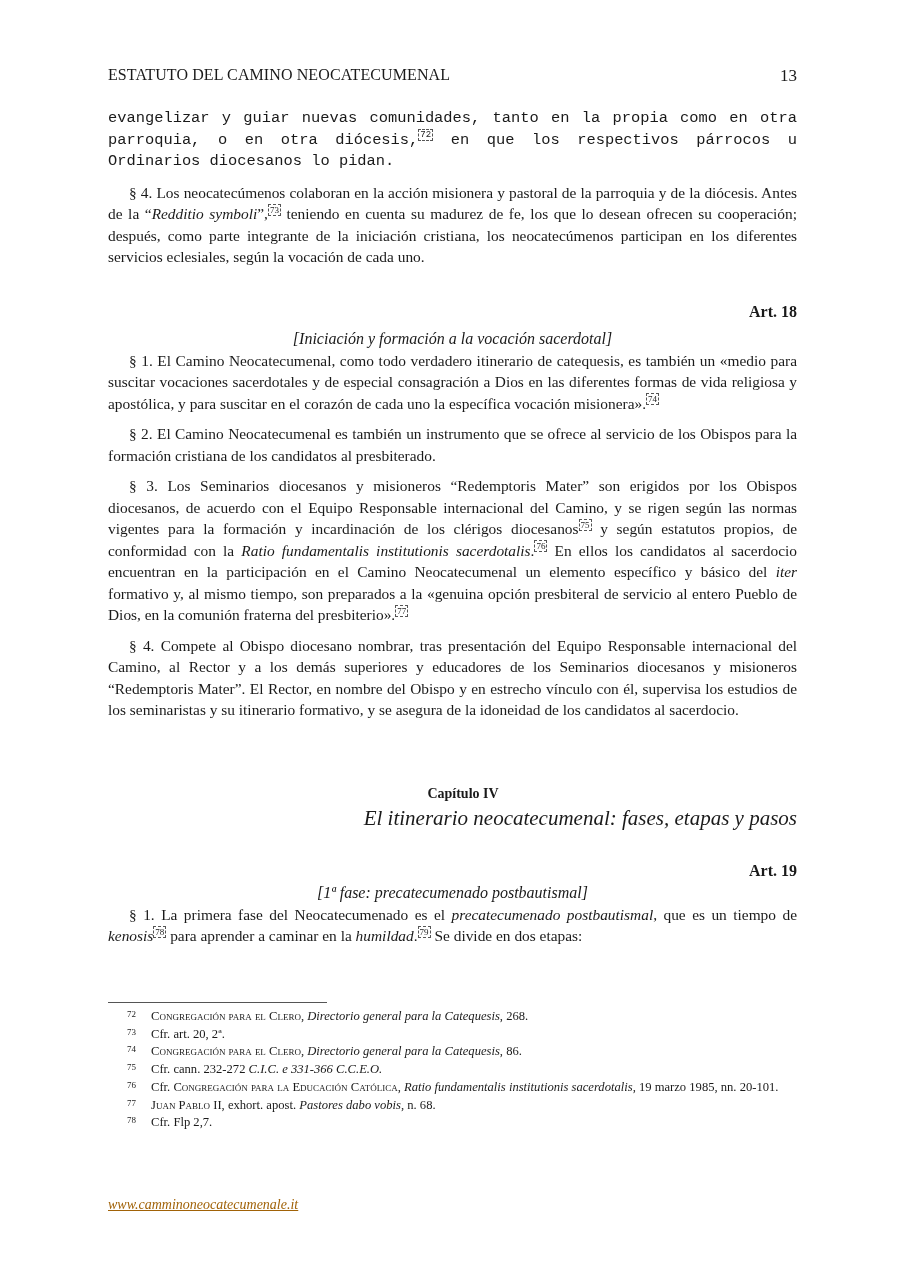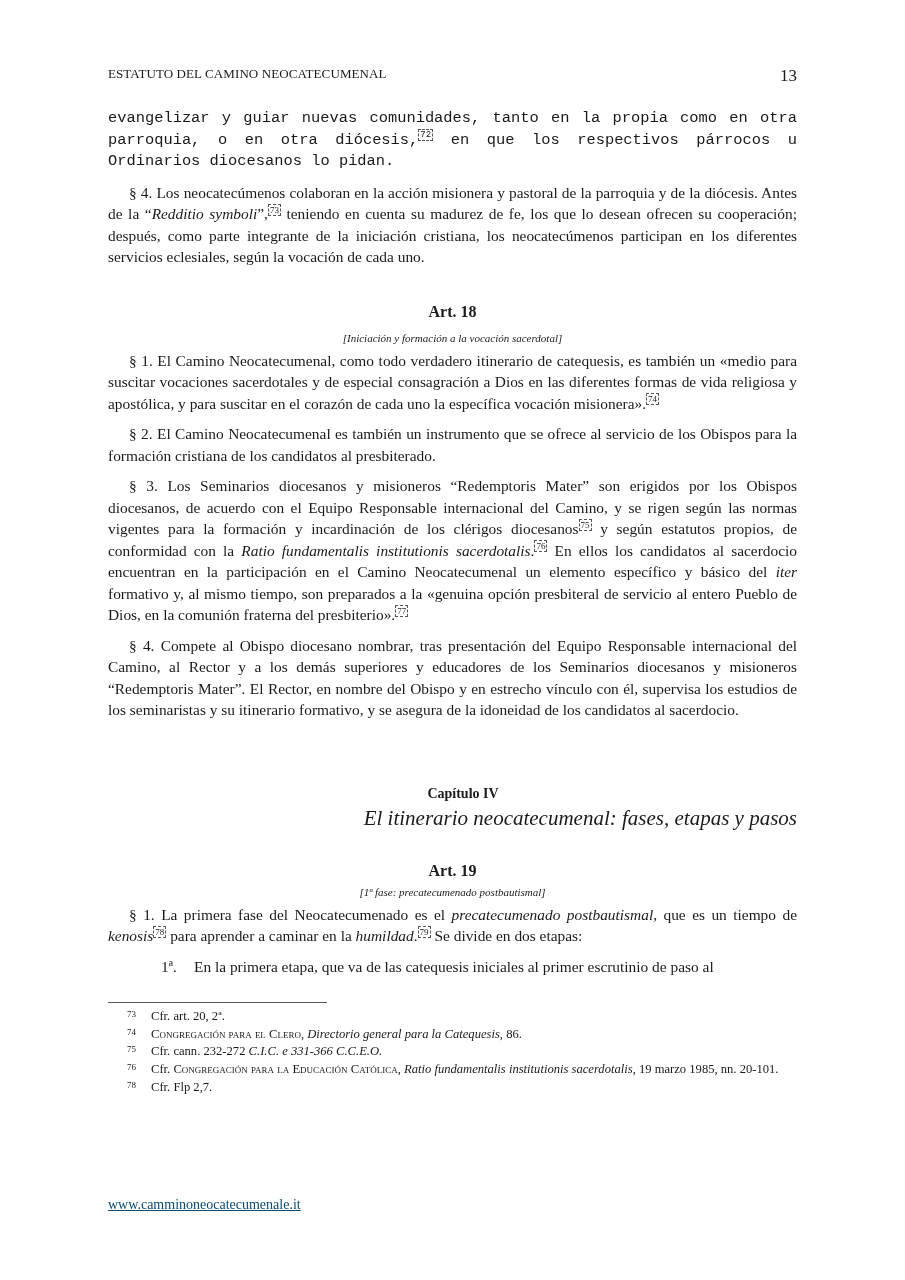--- a/index.html
+++ b/index.html
@@ -1,40 +1,40 @@
 <!DOCTYPE html>
 <html><head>
 <meta charset="utf-8">
 <style>
   html, body { margin:0; padding:0; background:#ffffff; }
   body { width:905px; height:1280px; position:relative; overflow:hidden;
          font-family:"Liberation Serif", serif; color:#1a1a1a; }
   .page { position:absolute; left:108px; top:0; width:689px; }
   .running-head { position:absolute; top:64px; left:0; width:689px; height:22px; }
-  .running-head .title { position:absolute; left:0; top:2px; font-size:13px; letter-spacing:0.1px; }
+  .running-head .title { position:absolute; left:0; top:2px; font-size:16px; letter-spacing:0.1px; }
   .running-head .pnum { position:absolute; right:0; top:2px; font-size:17px; }
   .body { position:absolute; top:108px; left:0; width:689px; font-size:15.4px; line-height:21.5px; }
   p { margin:0; text-align:justify; text-indent:21px; }
   p.cont { text-indent:0;font-family:Liberation Mono, monospace; }
   .gap { height:9px; }
-  .art-head { text-align:center; font-weight:bold; font-size:16px; margin:0; text-indent:0; }
-  .art-sub { text-align:center; font-style:italic; font-size:11px; margin:0; text-indent:0; }
+  .art-head { text-align:right; font-weight:bold; font-size:16px; margin:0; text-indent:0; }
+  .art-sub { text-align:center; font-style:italic; font-size:16px; margin:0; text-indent:0; }
   .chap { text-align:center; font-weight:bold; font-size:14px; margin:0; }
   .chap-sub { text-align:right; font-style:italic; font-size:21px; margin:0; }
   .fn { font-size:9px; vertical-align:super; line-height:0; position:relative;
         outline:1px dashed #555; padding:0 1px; margin:0 1px; }
   .list-item { text-indent:0; padding-left:53px; text-align:justify; }
   .list-item .num { display:inline-block; width:33px; margin-left:0; }
   .rule { position:absolute; top:1002px; left:0; width:219px; border-top:1px solid #555; }
   .footnotes { position:absolute; top:1008px; left:0; width:689px; font-size:12.6px; line-height:17.7px; }
   .footnotes .note { text-align:justify; }
   .footnotes .note .n { display:inline-block; width:24px; padding-left:19px; font-size:9px; vertical-align:top; line-height:13px; }
   .footnotes .sc { font-variant:small-caps; }
   .footer { position:absolute; top:1197px; left:0; font-size:14px; }
-  .footer a { color:#0c4a6e; text-decoration:underline; }
+  .footer a { color:#a16207; text-decoration:underline;font-style:italic; }
   i { font-style:italic; }
 </style>
 </head>
 <body>
 
 <div class="page">
 
   <div class="running-head">
     <span class="title">ESTATUTO DEL CAMINO NEOCATECUMENAL</span>
     <span class="pnum">13</span>
@@ -62,29 +62,30 @@
     <p class="chap">Capítulo IV</p>
     <div style="height:4px"></div>
     <p class="chap-sub">El itinerario neocatecumenal: fases, etapas y pasos</p>
 
     <div style="height:30px"></div>
     <p class="art-head">Art. 19</p>
     <div style="height:1px"></div>
     <p class="art-sub">[1ª fase: precatecumenado postbautismal]</p>
     <p><span>§ 1. La primera fase del Neocatecumenado es el </span><i>precatecumenado postbautismal</i><span>, que es un tiempo de </span><i>kenosis</i><sup class="fn">78</sup><span> para aprender a caminar en la </span><i>humildad</i><span>.</span><sup class="fn">79</sup><span> Se divide en dos etapas:</span></p>
     <div class="gap"></div>
-    <p class="list-item"><span class="num">1ª.</span><span>En la primera etapa, que va de las catequesis iniciales al primer escrutinio de paso al</span></p>
   </div>
 
   <div class="rule"></div>
 
   <div class="footnotes">
+    <div class="note"><span class="n">72</span><span class="sc">Congregación para el Clero</span><span>, </span><i>Directorio general para la Catequesis</i><span>, 268.</span></div>
     <div class="note"><span class="n">73</span><span>Cfr. art. 20, 2ª.</span></div>
     <div class="note"><span class="n">74</span><span class="sc">Congregación para el Clero</span><span>, </span><i>Directorio general para la Catequesis</i><span>, 86.</span></div>
     <div class="note"><span class="n">75</span><span>Cfr. cann. 232-272 </span><i>C.I.C.</i><i> e 331-366 C.C.E.O.</i></div>
     <div class="note"><span class="n">76</span><span>Cfr. </span><span class="sc">Congregación para la Educación Católica</span><span>, </span><i>Ratio fundamentalis institutionis sacerdotalis</i><span>, 19 marzo 1985, nn. 20-101.</span></div>
+    <div class="note"><span class="n">77</span><span class="sc">Juan Pablo II</span><span>, exhort. apost. </span><i>Pastores dabo vobis</i><span>, n. 68.</span></div>
     <div class="note"><span class="n">78</span><span>Cfr. Flp 2,7.</span></div>
   </div>
 
   <div class="footer">
     <a>www.camminoneocatecumenale.it</a>
   </div>
 </div>
 
 </body></html>

